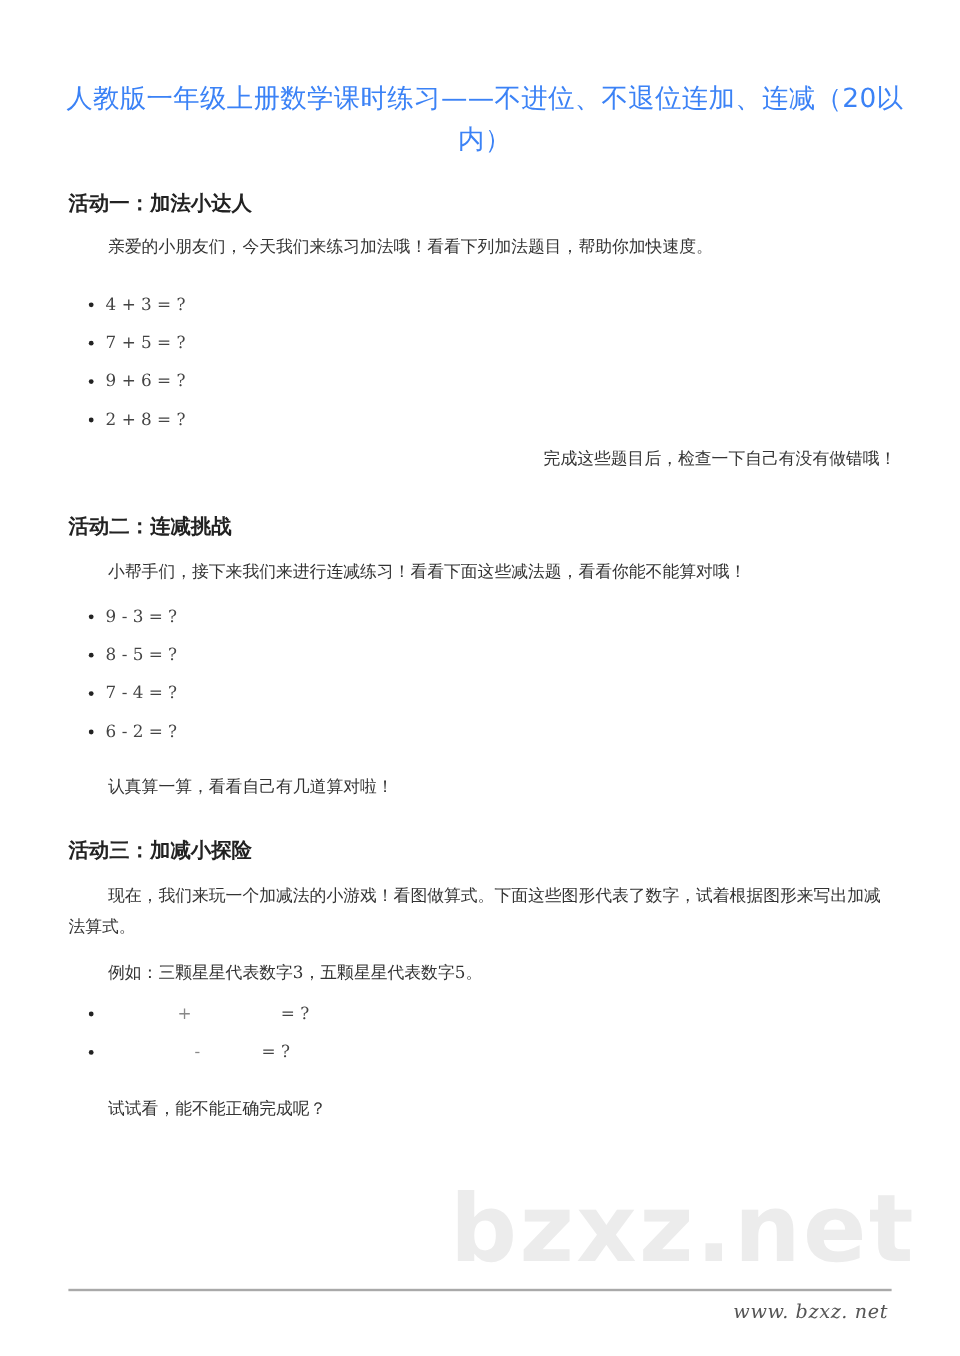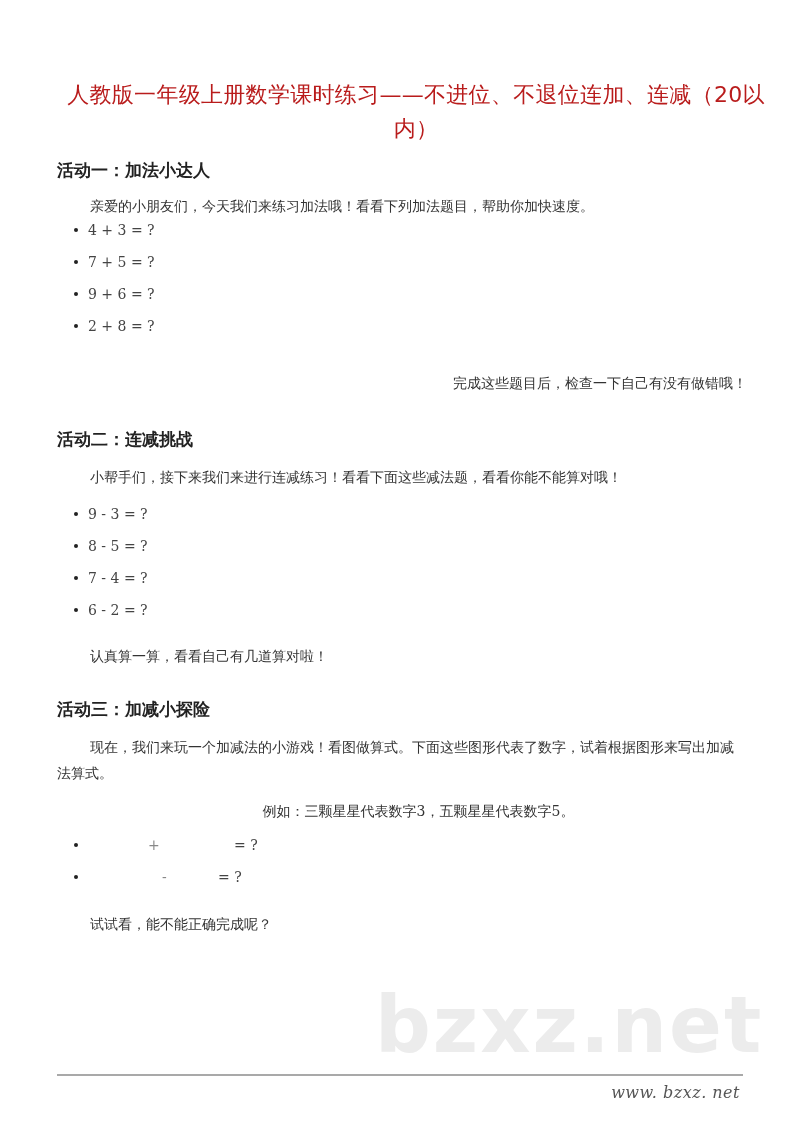--- a/index.html
+++ b/index.html
@@ -23,23 +23,23 @@
     }
     .title {
       position: absolute;
       left: 50px;
       top: 62px;
       width: 700px;
       text-align: center;
       font-family: "DejaVu Sans", "Liberation Sans", sans-serif;
       font-size: 22px;
       line-height: 34px;
-      color: #b91c1c;
+      color: #3b82f6;
       font-weight: normal;
-      margin: 16px;
+      margin: 4px;
       letter-spacing: 0.3px;
     }
     .section-heading {
       position: absolute;
       left: 57px;
       font-family: "DejaVu Sans", "Liberation Sans", sans-serif;
       font-weight: bold;
       font-size: 17px;
       color: #222222;
       margin: 0;
@@ -129,41 +129,41 @@
   </style>
 </head>
 <body>
 
 <div class="page">
 
   <h1 class="title">人教版一年级上册数学课时练习——不进位、不退位连加、连减（20以内）</h1>
 
   <h2 class="section-heading" style="top:158px;text-align:center;">活动一：加法小达人</h2>
   <p class="para indent" style="top:193px;">亲爱的小朋友们，今天我们来练习加法哦！看看下列加法题目，帮助你加快速度。</p>
-  <ul class="bullet-list" style="top:219px;">
+  <ul class="bullet-list" style="top:243px;">
     <li class="bullet-item"><span class="bullet-dot"></span><span>4 + 3 = ?</span></li>
     <li class="bullet-item"><span class="bullet-dot"></span><span>7 + 5 = ?</span></li>
     <li class="bullet-item"><span class="bullet-dot"></span><span>9 + 6 = ?</span></li>
     <li class="bullet-item"><span class="bullet-dot"></span><span>2 + 8 = ?</span></li>
   </ul>
   <p class="para indent" style="top:370px;text-align:right;">完成这些题目后，检查一下自己有没有做错哦！</p>
 
   <h2 class="section-heading" style="top:427px;">活动二：连减挑战</h2>
   <p class="para indent" style="top:464px;">小帮手们，接下来我们来进行连减练习！看看下面这些减法题，看看你能不能算对哦！</p>
   <ul class="bullet-list" style="top:503px;">
     <li class="bullet-item"><span class="bullet-dot"></span><span>9 - 3 = ?</span></li>
     <li class="bullet-item"><span class="bullet-dot"></span><span>8 - 5 = ?</span></li>
     <li class="bullet-item"><span class="bullet-dot"></span><span>7 - 4 = ?</span></li>
     <li class="bullet-item"><span class="bullet-dot"></span><span>6 - 2 = ?</span></li>
   </ul>
   <p class="para indent" style="top:643px;">认真算一算，看看自己有几道算对啦！</p>
 
   <h2 class="section-heading" style="top:697px;">活动三：加减小探险</h2>
   <p class="para indent" style="top:734px;">现在，我们来玩一个加减法的小游戏！看图做算式。下面这些图形代表了数字，试着根据图形来写出加减法算式。</p>
-  <p class="para indent" style="top:798px;text-align:center;">例如：三颗星星代表数字3，五颗星星代表数字5。</p>
+  <p class="para indent" style="top:798px;">例如：三颗星星代表数字3，五颗星星代表数字5。</p>
 
   <div class="bullet-list" style="top:834px; width:260px;">
     <div class="shape-expr">
       <span class="bullet-dot"></span>
       <span class="op" style="left:74px;">+</span>
       <span class="eq" style="left:160px;">= ?</span>
     </div>
     <div class="shape-expr">
       <span class="bullet-dot"></span>
       <span class="op" style="left:88px;">-</span>

